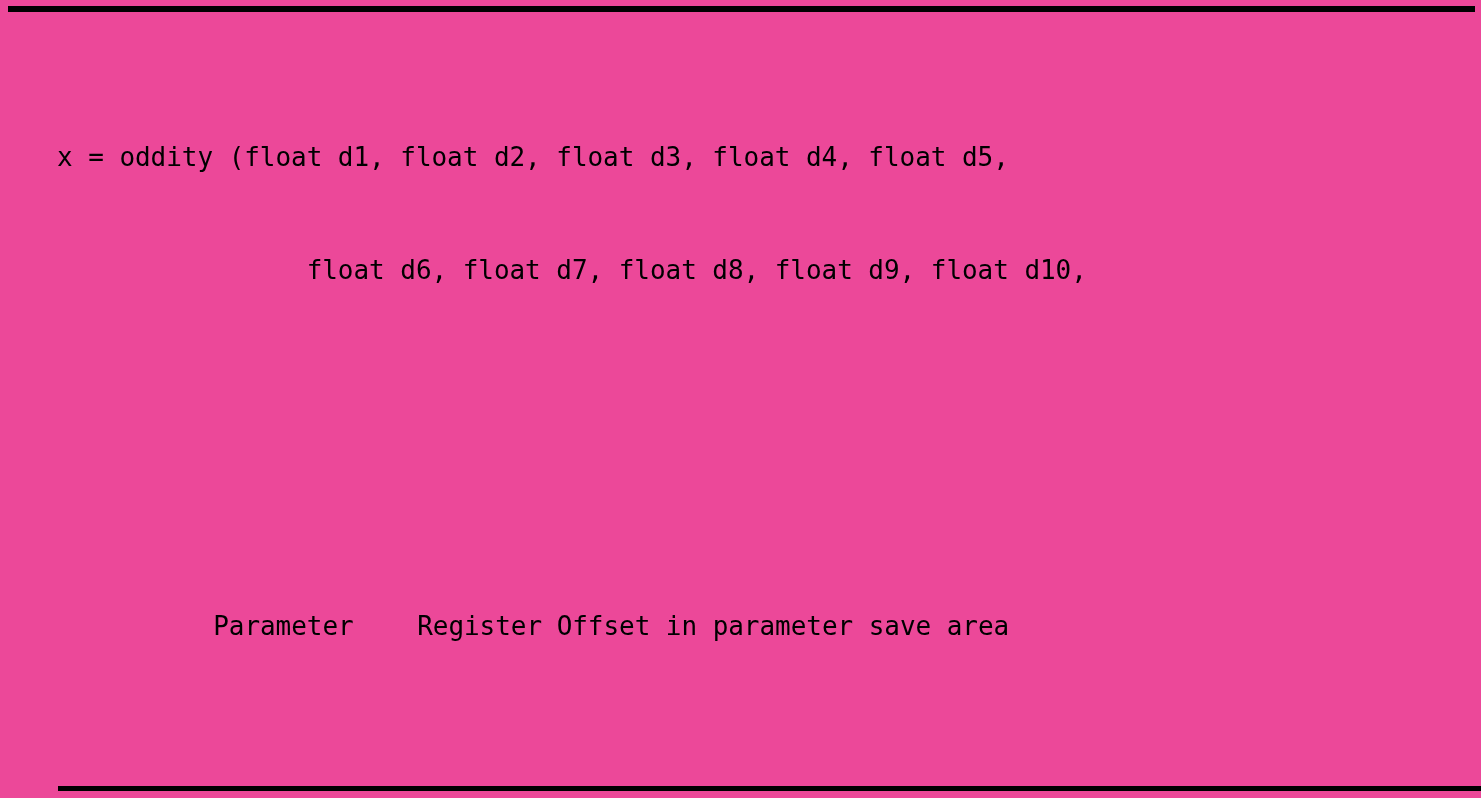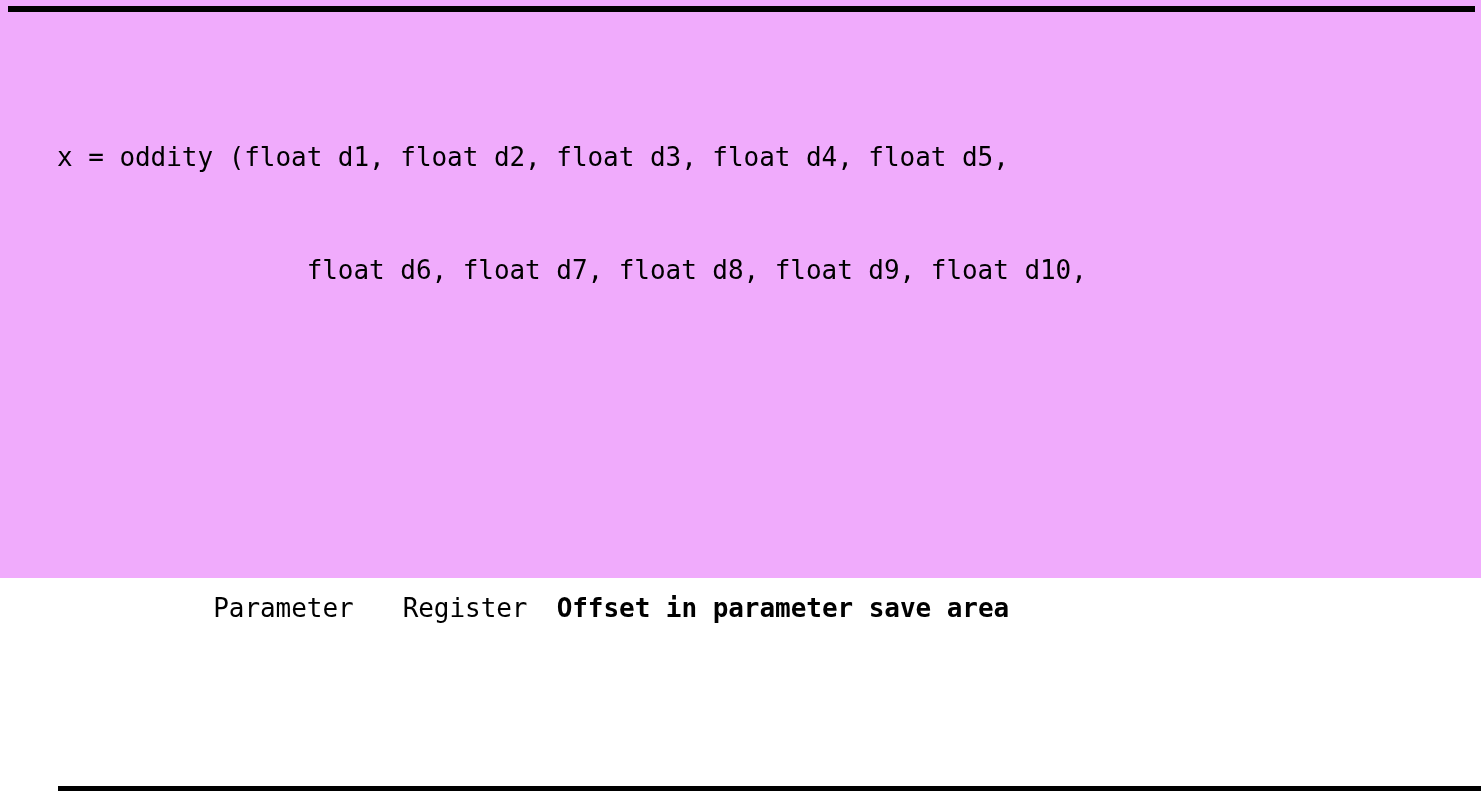--- a/index.html
+++ b/index.html
@@ -11,22 +11,22 @@
     width: 1481px;
     height: 798px;
     overflow: hidden;
     font-family: "DejaVu Sans Mono", "Liberation Mono", monospace;
     color: #000000;
   }
 
   #page {
     position: relative;
     width: 1481px;
-    height: 578px;
-    background: #f0abfc;
+    height: 798px;
+    background: #ec4899;
   }
 
   
   .rule-top {
     position: absolute;
     left: 8px;
     top: 6px;
     width: 1467px;
     height: 6px;
     background: #000000;
@@ -74,27 +74,27 @@
     width: 203px;          
     text-align: right;
     padding-right: 7px;
     box-sizing: border-box;
     position: relative;
   }
   .col-offset {
     display: inline-block;
     width: 62px;           
     text-align: left;
-    font-weight: bold;
   }
 
   .hdr .col-reg {
-    text-align: left;
+    text-align: center;
     padding-right: 0;
     padding-left: 49px;
+    margin-top: 18px;
   }
   .hdr .col-offset {
     width: auto;
   }
 </style>
 </head>
 <body>
 
 <div id="page">
 

